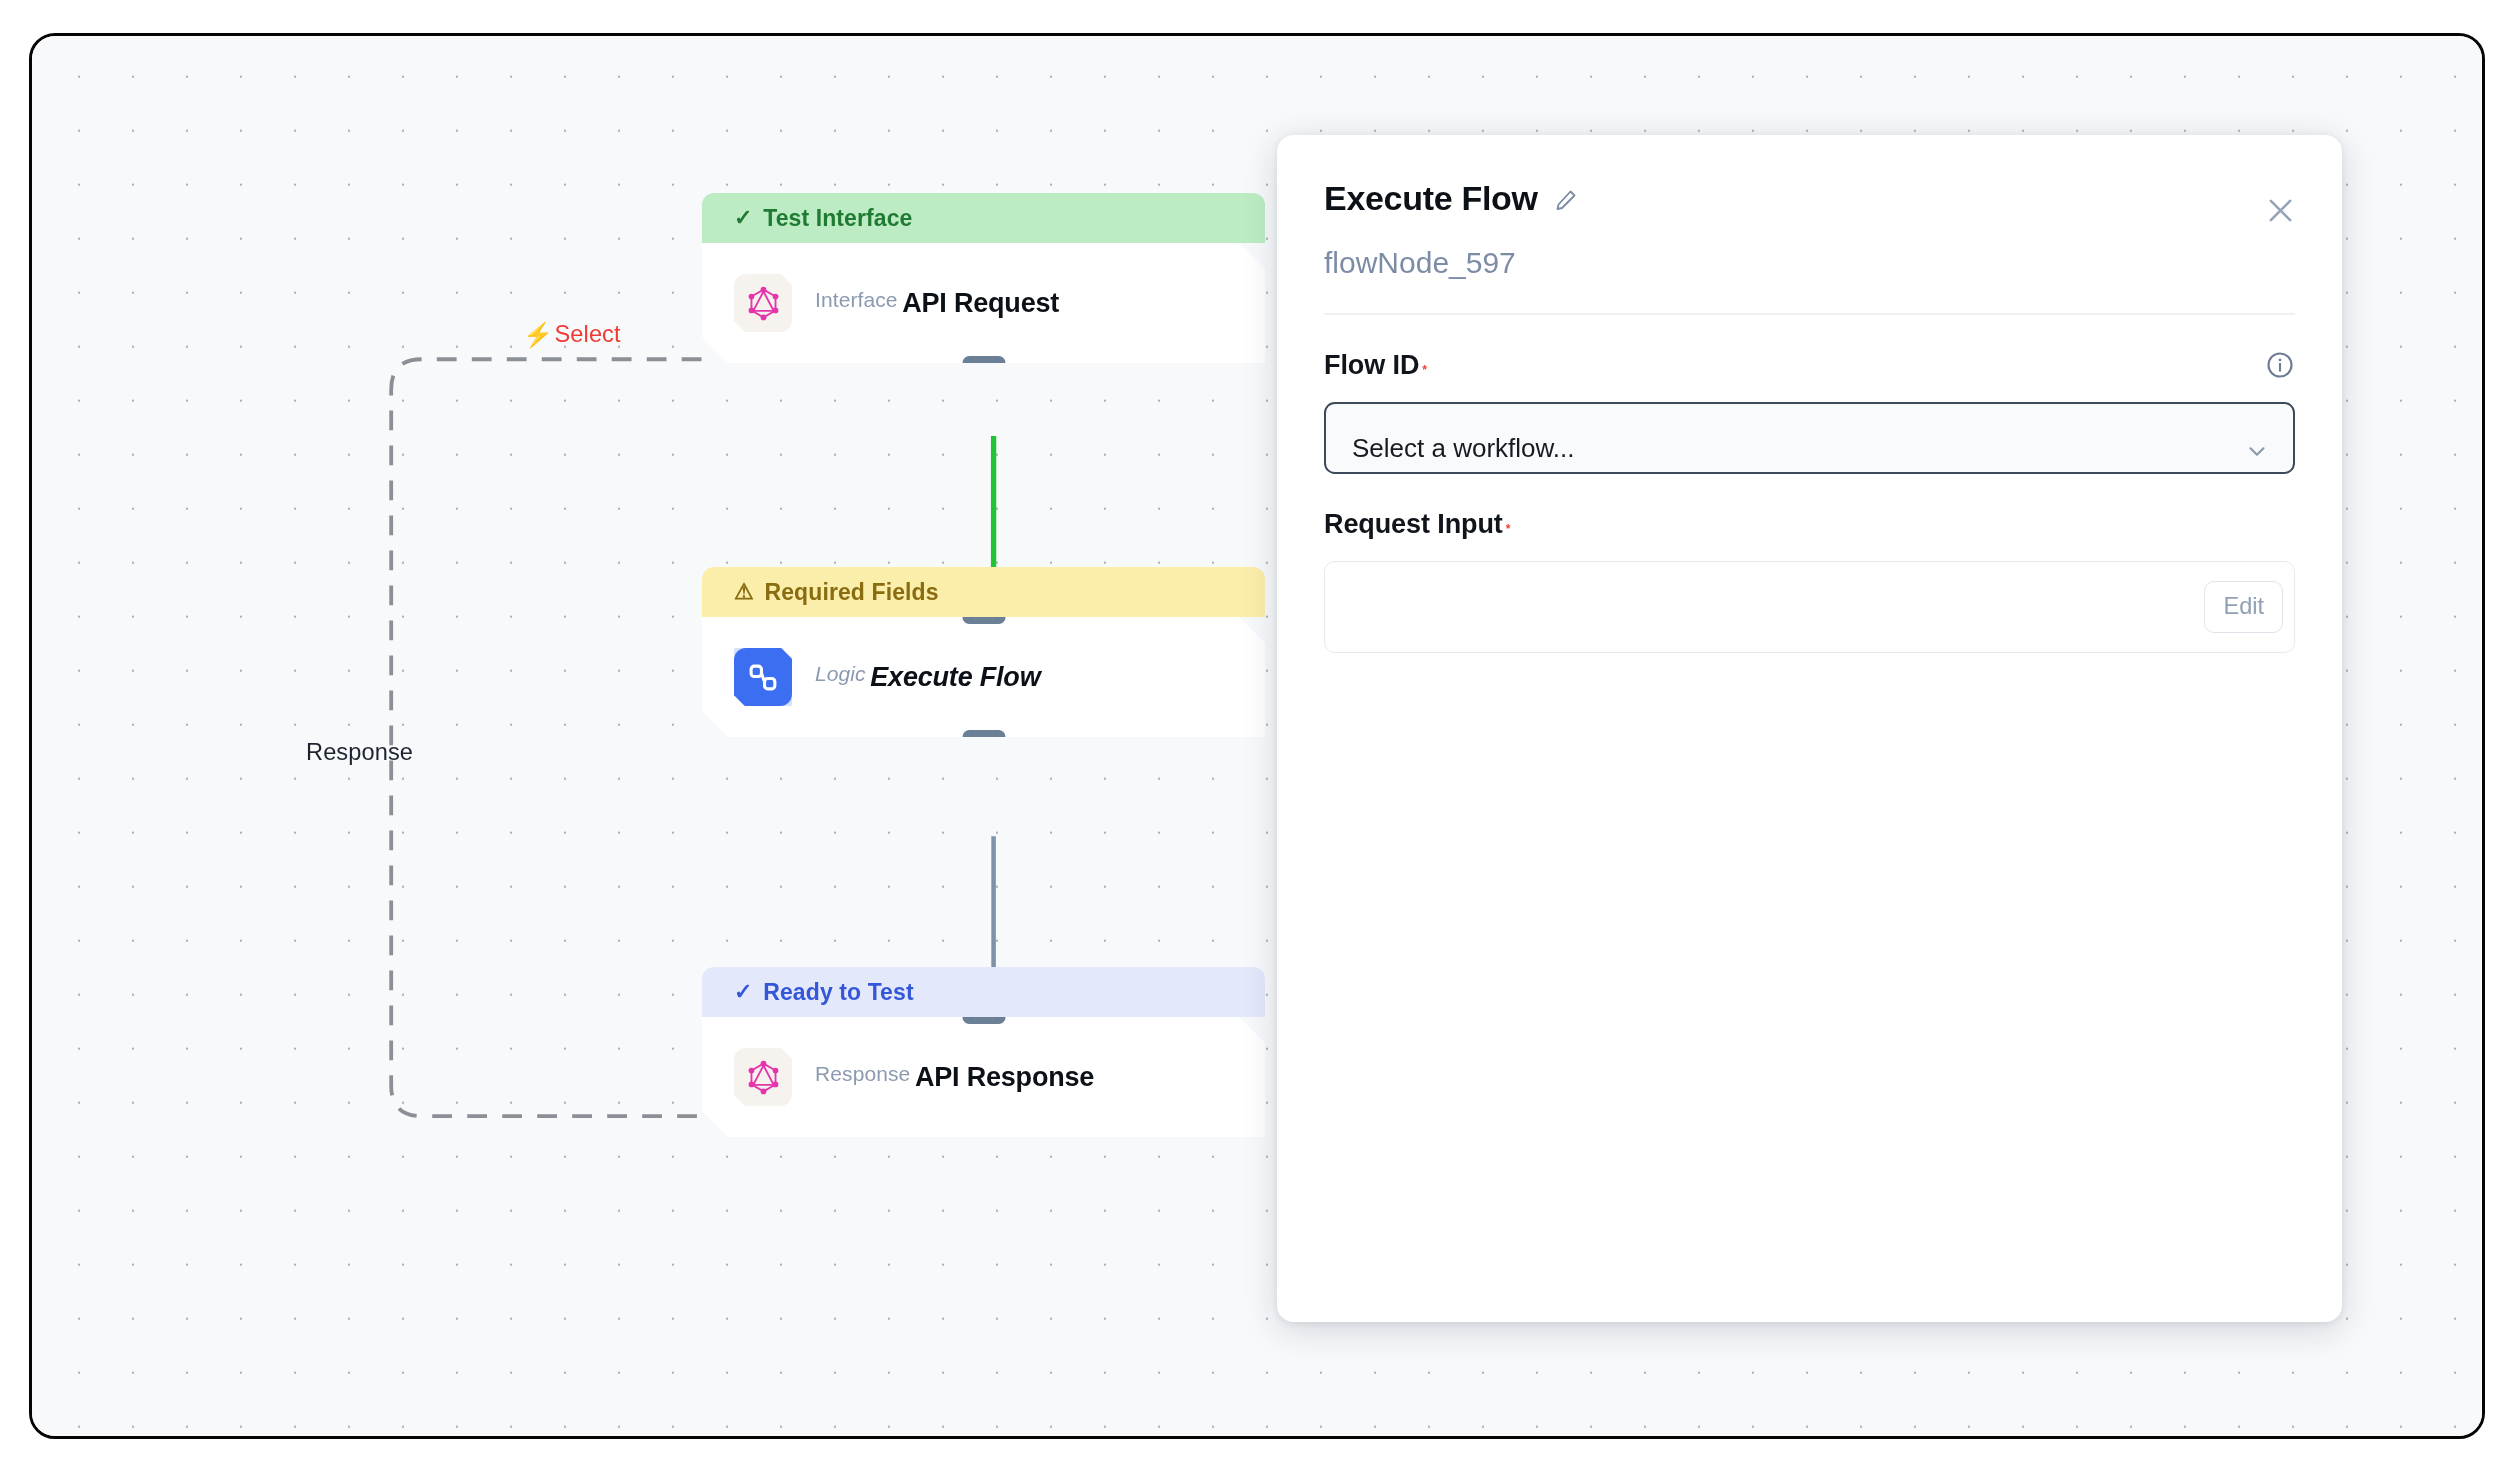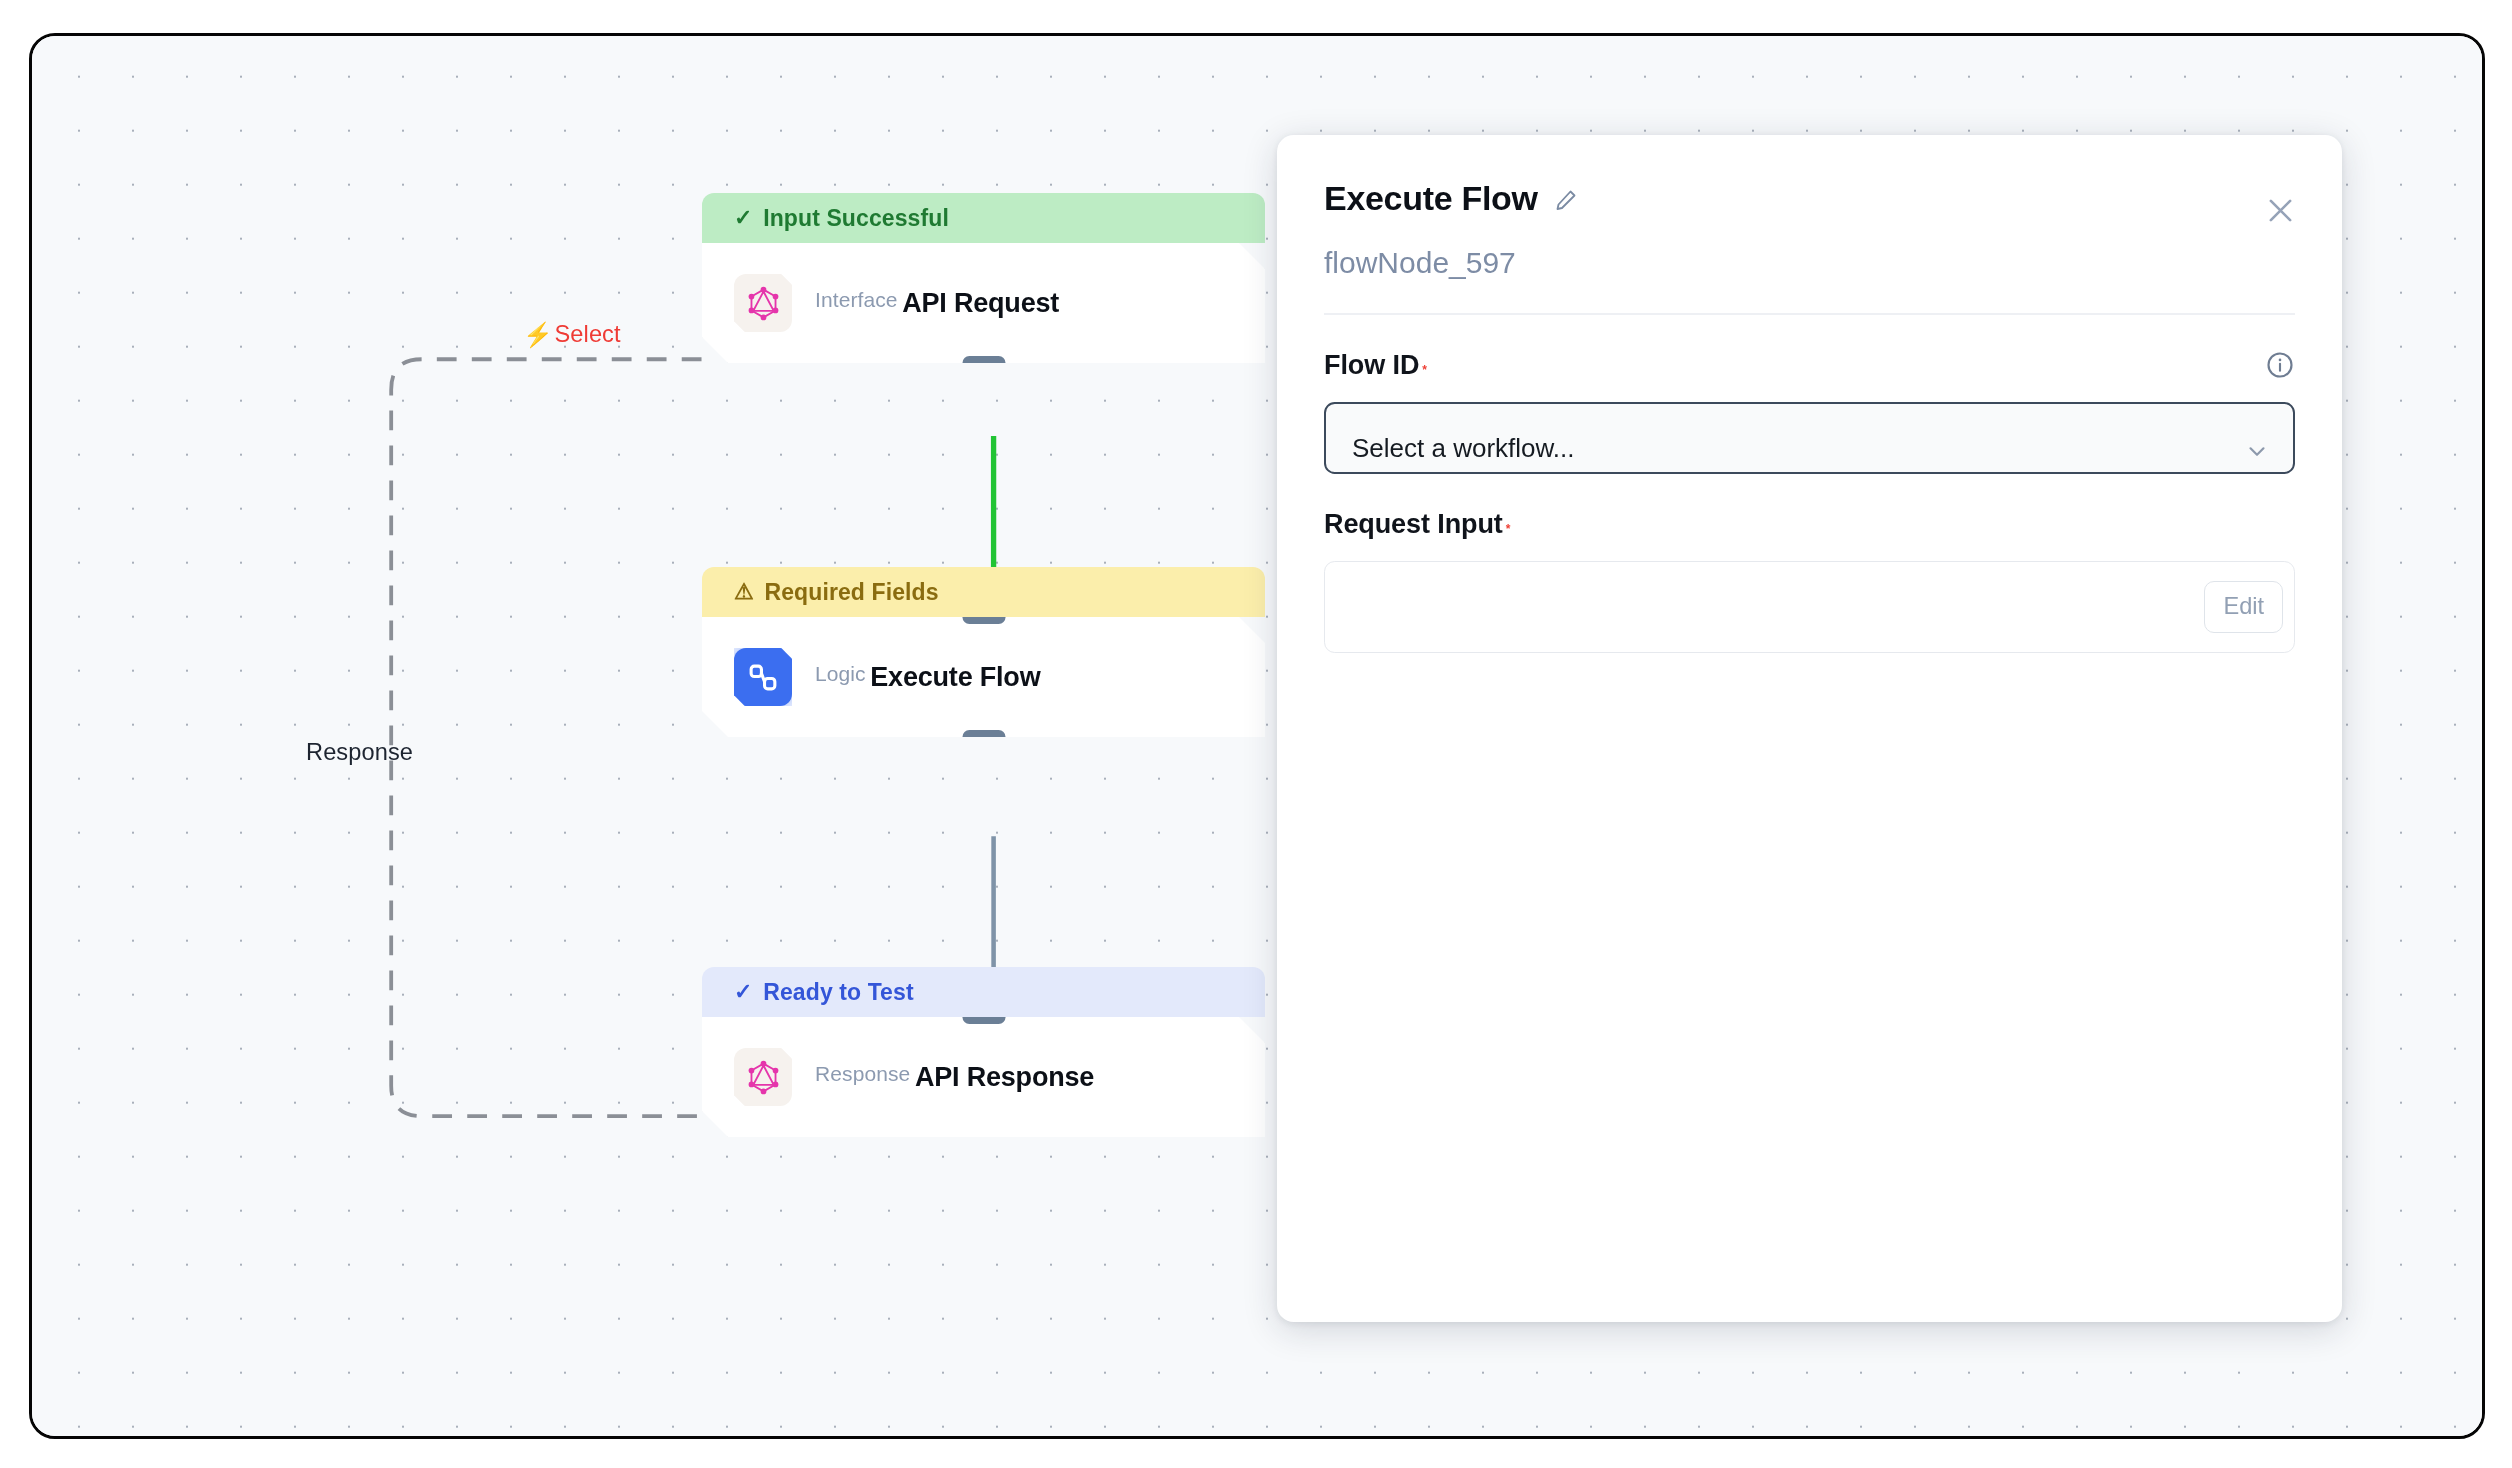--- a/index.html
+++ b/index.html
@@ -90,20 +90,21 @@
     gap: 23px;
     
     clip-path: polygon(0 0, calc(100% - 26px) 0, 100% 26px, 100% 100%,
                        26px 100%, 0 calc(100% - 26px));
     box-shadow: 0 3.8px 12px rgba(24,38,64,.10);
   }
   .node-body.selected {
     background:
       linear-gradient(#ffffff, #ffffff) padding-box;
     box-shadow: none;
+    font-style: italic;
   }
   
   .node-outline {
     position: absolute;
     inset: -2.3px;
     background: #637a94;
     clip-path: polygon(0 0, calc(100% - 27px) 0, 100% 27px, 100% 100%,
                        27px 100%, 0 calc(100% - 27px));
     z-index: -1;
   }
@@ -275,21 +276,21 @@
 
     <div id="trigger-label" class="edge-label">
       <span class="bolt">⚡</span>
       <span>Select</span>
     </div>
     <div id="response-label" class="edge-label">Response</div>
 
     <div class="flow-node" style="left:670px; top:157px;">
       <div class="node-status status-success">
         <span class="st-ico">✓</span>
-        <span>Input Successful</span>
+        <span>Test Interface</span>
       </div>
       <div class="node-wrap">
         <div class="node-body">
           <div class="node-icon icon-graphql">
             <svg width="37" height="37" viewBox="0 0 40 40">
               <g stroke="#e535ab" stroke-width="2" fill="none">
                 <path d="M20 5 L33 12.5 L33 27.5 L20 35 L7 27.5 L7 12.5 Z"></path>
                 <path d="M20 7 L31 28 L9 28 Z"></path>
               </g>
               <g fill="#e535ab">

